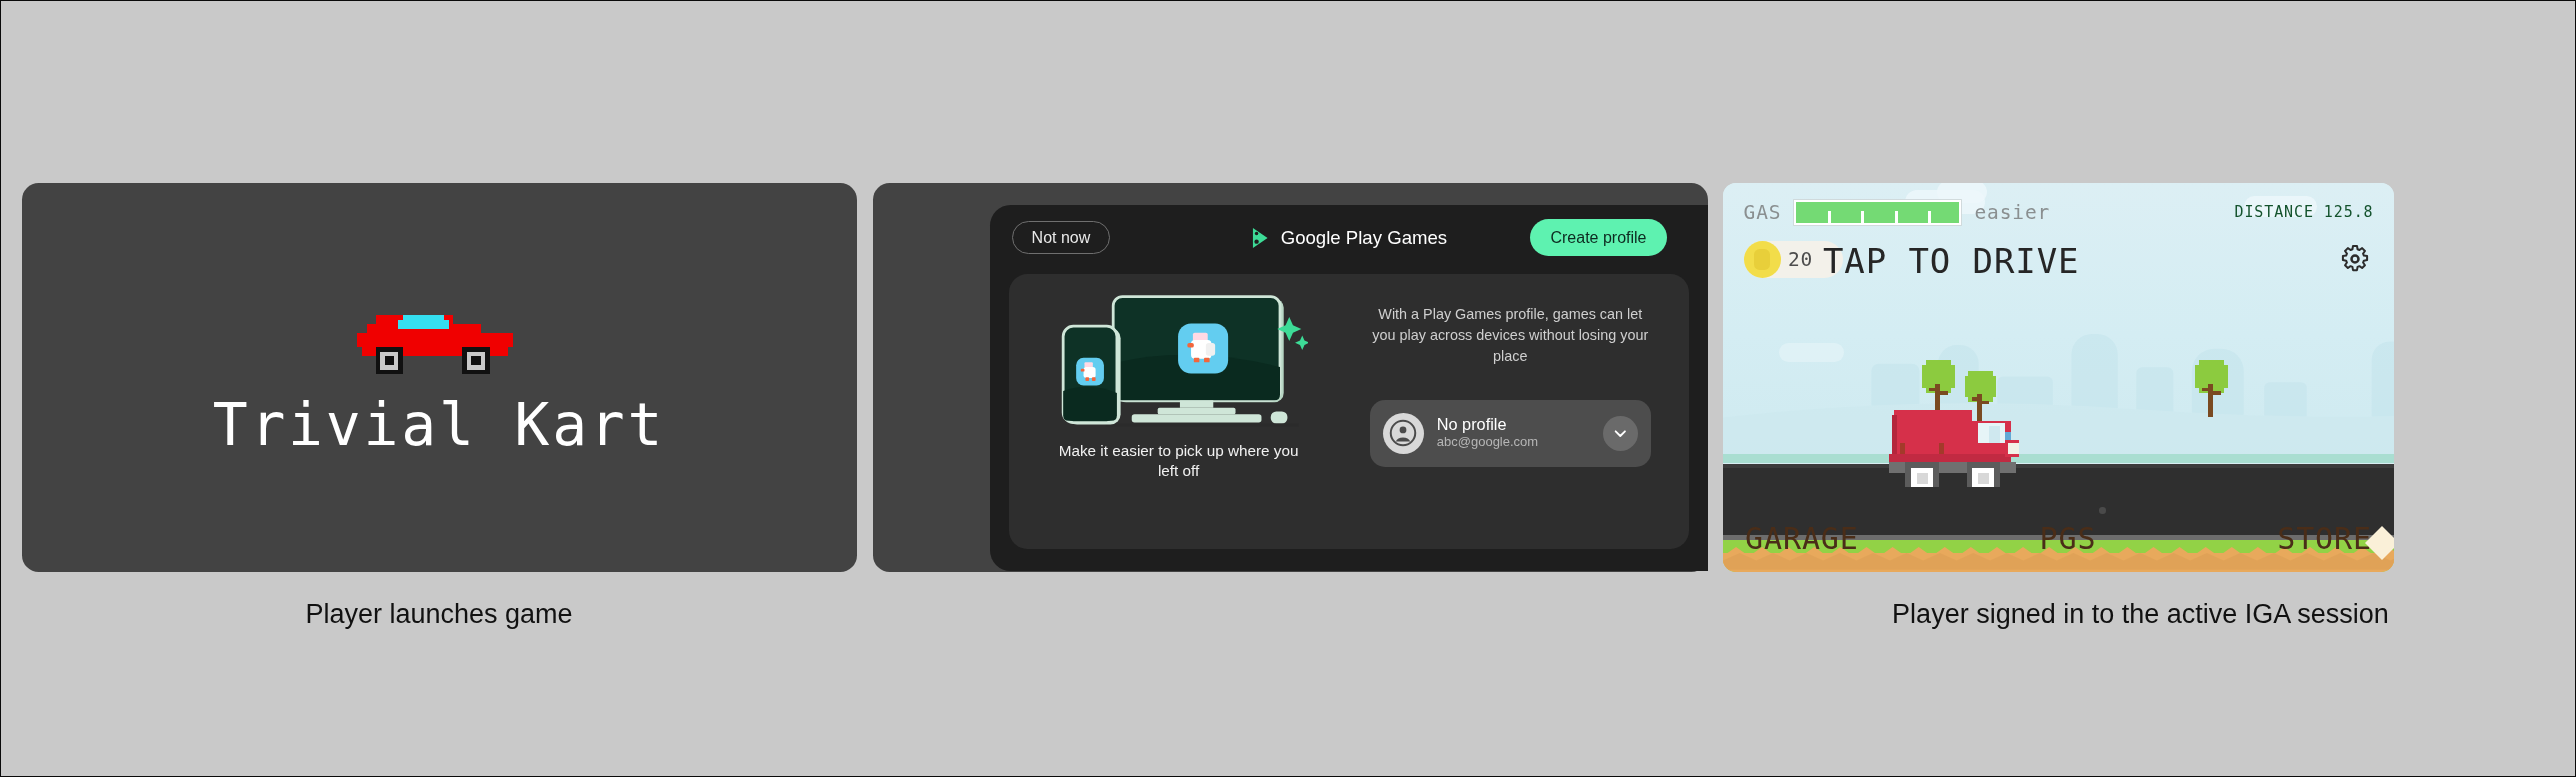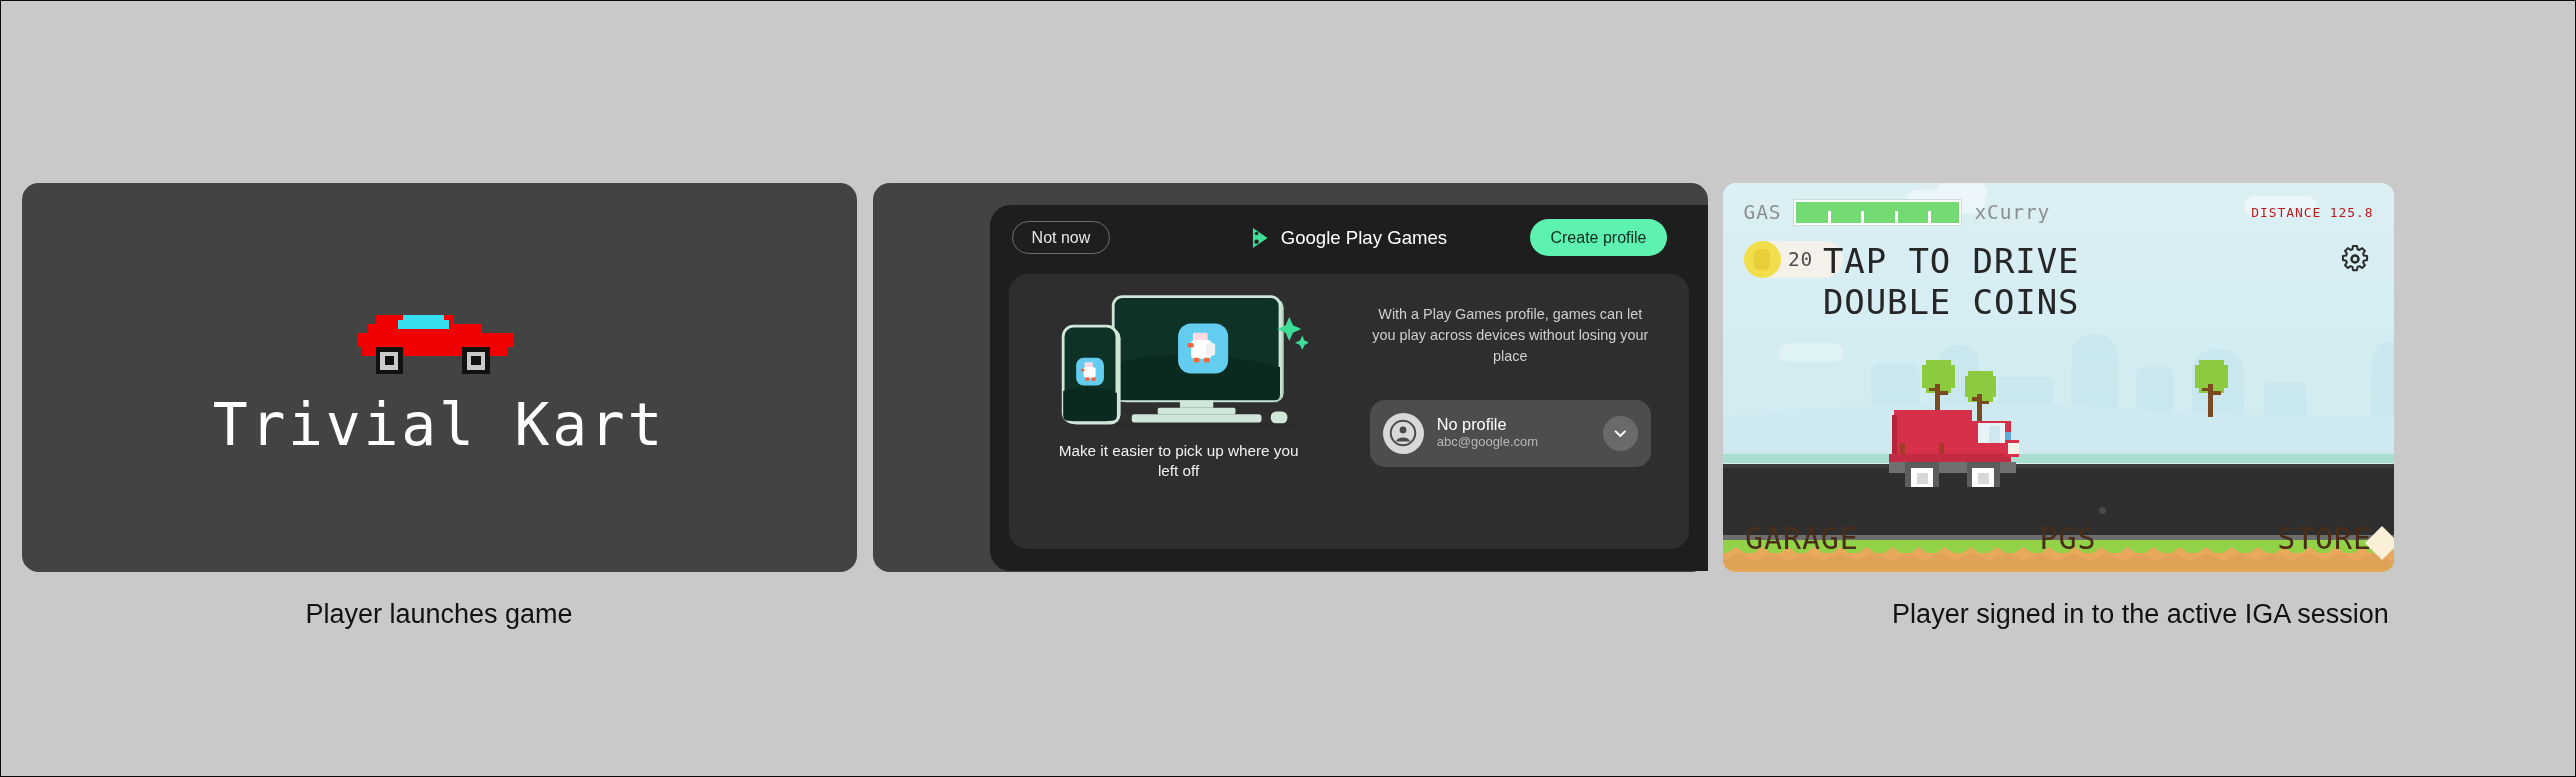--- a/index.html
+++ b/index.html
@@ -289,21 +289,21 @@
     background: #74da74;
   }
   .gas-tick {
     position: absolute;
     width: 2.8px;
     background: #ffffff;
     bottom: 0;
     height: 12px;
   }
   .gas-user { font-size: 19.5px; color: #8a8f90; }
-  .hud-distance { font-size: 13px; color: #b91c1c; white-space: nowrap; }
+  .hud-distance { font-size: 15px; color: #14532d; white-space: nowrap; }
 
   .coin-chip {
     position: absolute;
     left: 20.5px; top: 58px;
     height: 37px;
     min-width: 91px;
     background: #f3f1ea;
     border-radius: 18.6px;
     display: flex; align-items: center;
     padding-right: 30px;
@@ -602,42 +602,41 @@
         <div class="hud-top">
           <div class="hud-left">
             <span class="pixel-text gas-label">GAS</span>
             <div class="gas-bar">
               <div class="gas-fill" id="gas-fill" style="width: 100%;"></div>
               <div class="gas-tick" style="left:32px;"></div>
               <div class="gas-tick" style="left:65px;"></div>
               <div class="gas-tick" style="left:99px;"></div>
               <div class="gas-tick" style="left:132px;"></div>
             </div>
-            <span class="pixel-text gas-user">xCurry</span>
+            <span class="pixel-text gas-user">easier</span>
           </div>
           <span class="pixel-text hud-distance">DISTANCE 125.8</span>
         </div>
 
         <div class="coin-chip">
           <div class="coin-circle">
             <div class="coin-inner"></div>
           </div>
           <span class="pixel-text coin-count">20</span>
         </div>
 
         <div class="gear-btn">
           <svg width="30" height="30" viewBox="0 0 24 24">
             <path d="M12 8.2a3.8 3.8 0 1 0 0 7.6 3.8 3.8 0 0 0 0-7.6Zm0 2a1.8 1.8 0 1 1 0 3.6 1.8 1.8 0 0 1 0-3.6Z" fill="#2b2b2b"></path>
             <path d="M10.4 1.6h3.2l.45 2.6 1.5.62 2.15-1.5 2.26 2.26-1.5 2.15.62 1.5 2.6.45v3.2l-2.6.45-.62 1.5 1.5 2.15-2.26 2.26-2.15-1.5-1.5.62-.45 2.6h-3.2l-.45-2.6-1.5-.62-2.15 1.5-2.26-2.26 1.5-2.15-.62-1.5-2.6-.45v-3.2l2.6-.45.62-1.5-1.5-2.15 2.26-2.26 2.15 1.5 1.5-.62Z" fill="none" stroke="#2b2b2b" stroke-width="1.6" stroke-linejoin="round"></path>
           </svg>
         </div>
 
         <div class="hud-headline pixel-text">
           <div>TAP TO DRIVE</div>
-          <div>DOUBLE COINS</div>
         </div>
 
         <div class="bottom-nav">
           <span class="nav-item">GARAGE</span>
           <span class="nav-item">PGS</span>
           <span class="nav-item">STORE</span>
           <div class="store-diamond"></div>
         </div>
 
       </div>

